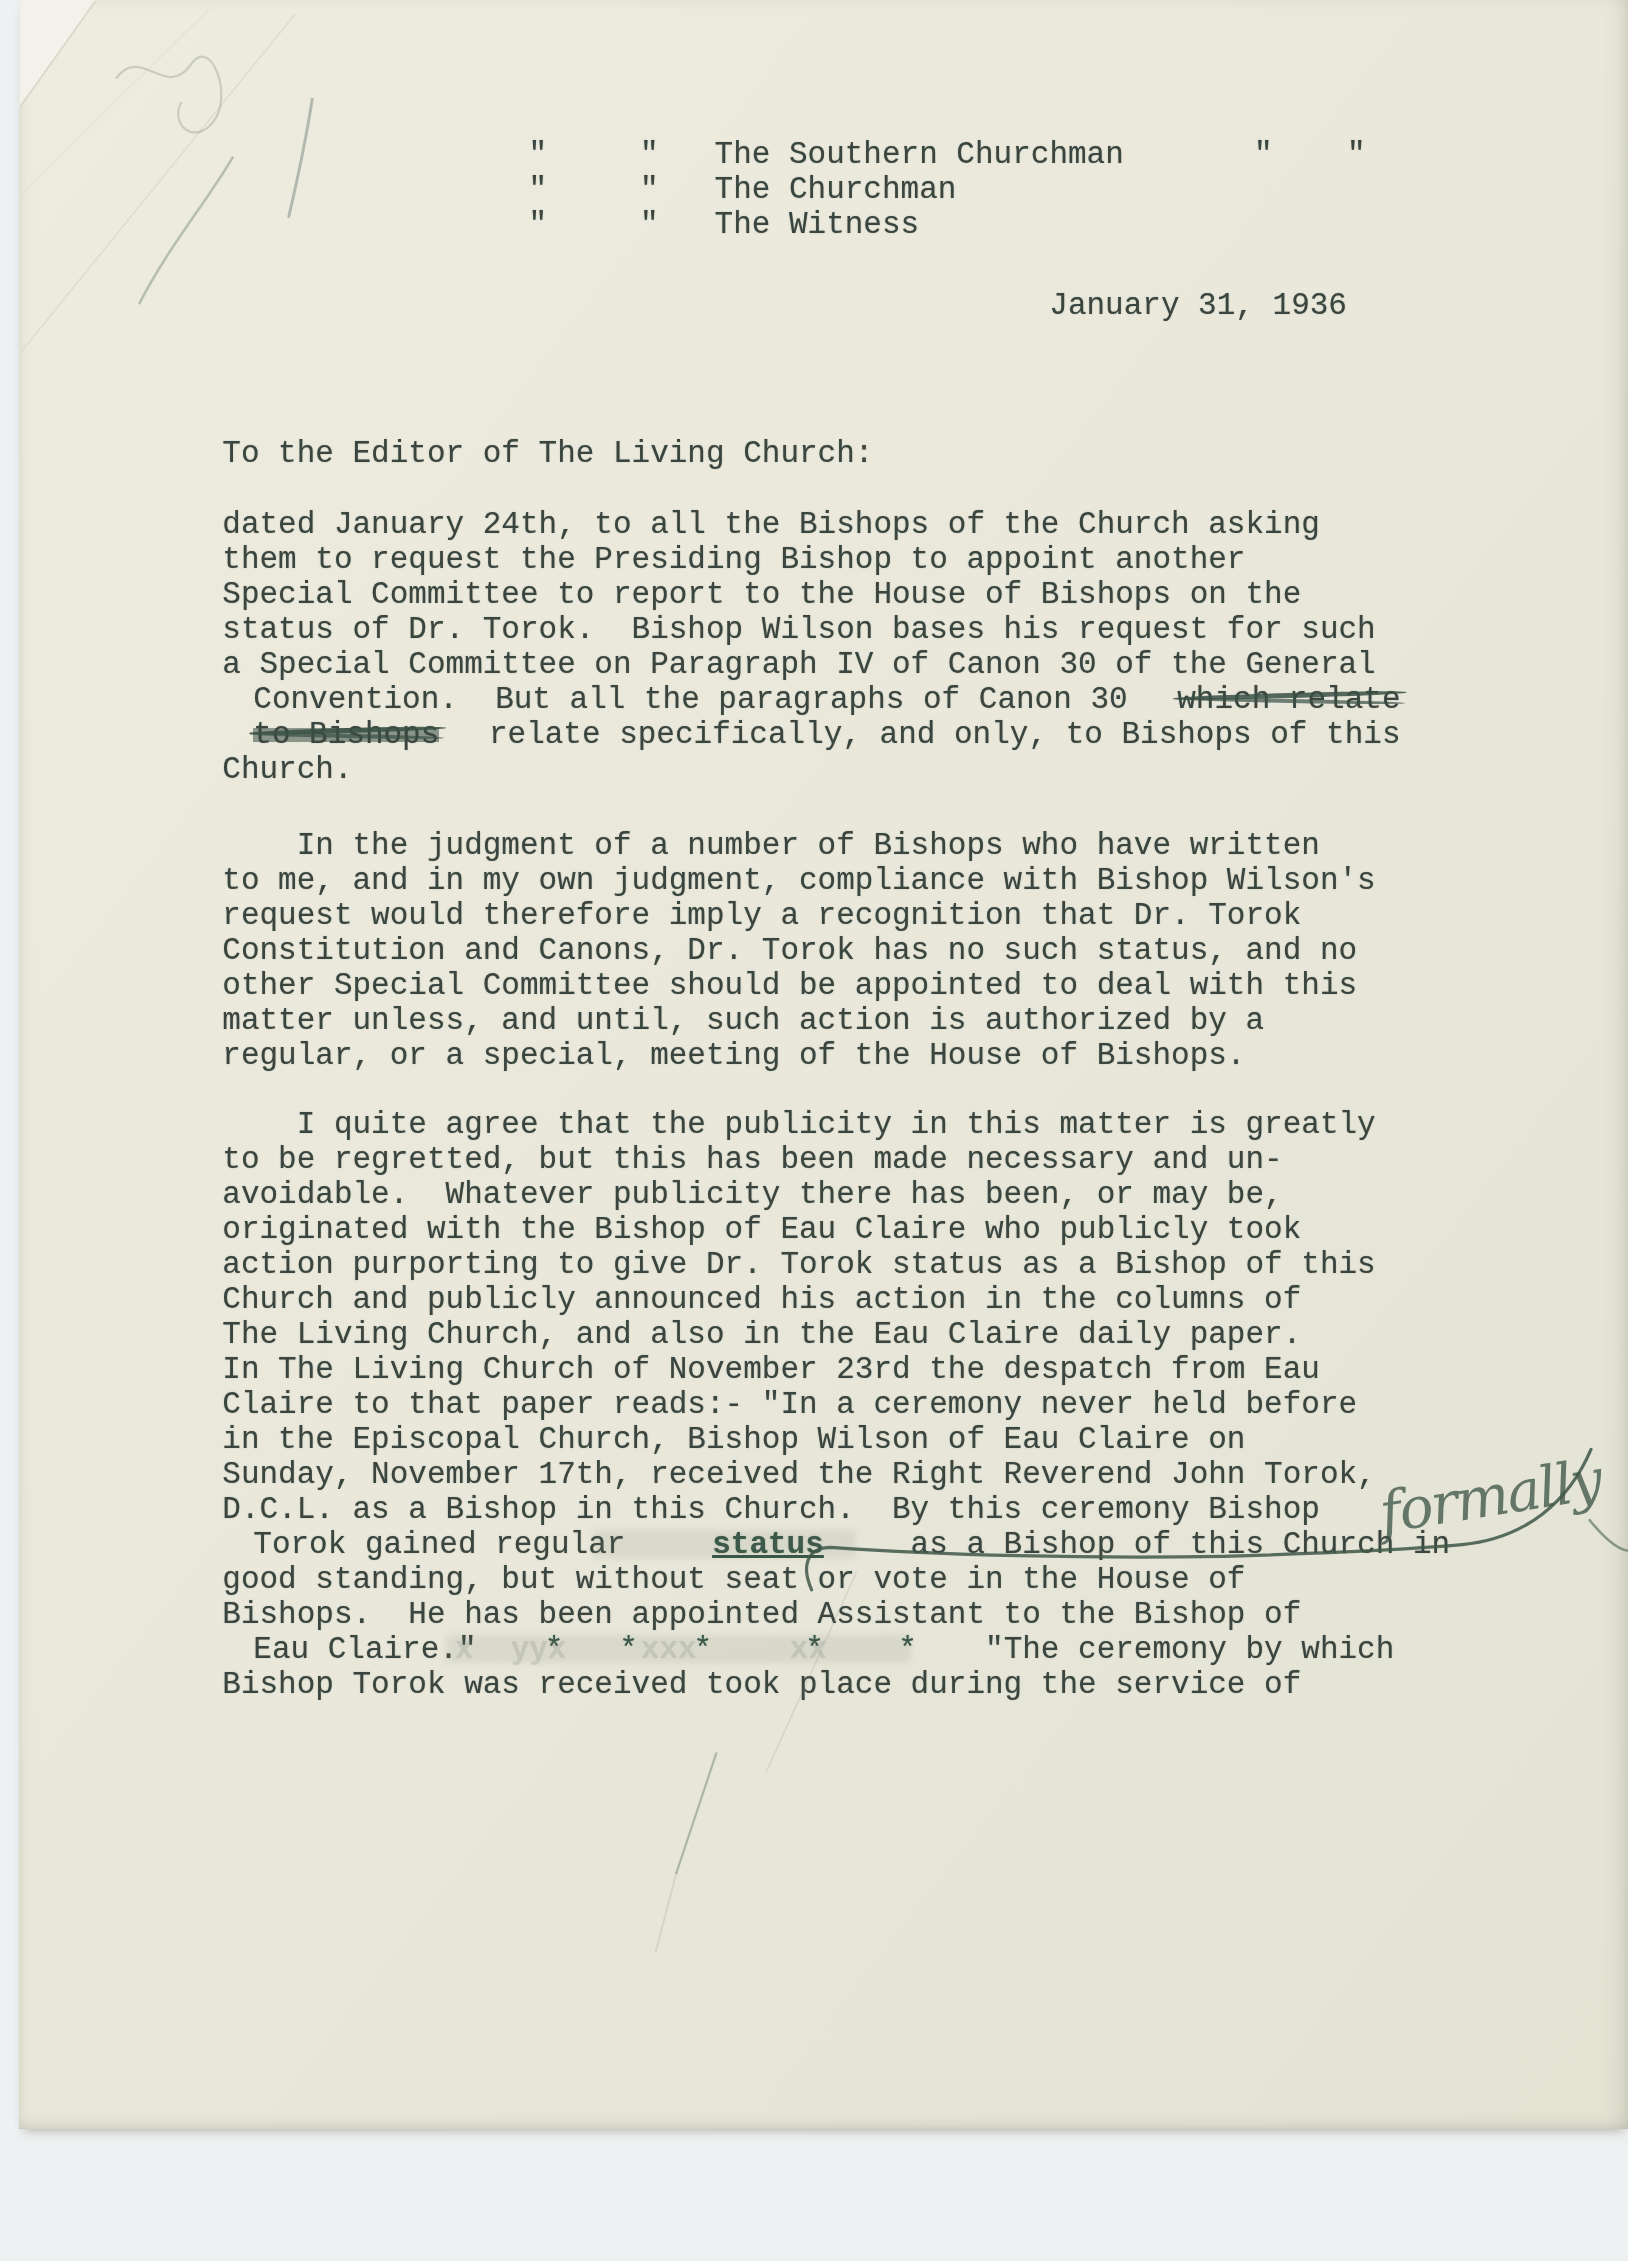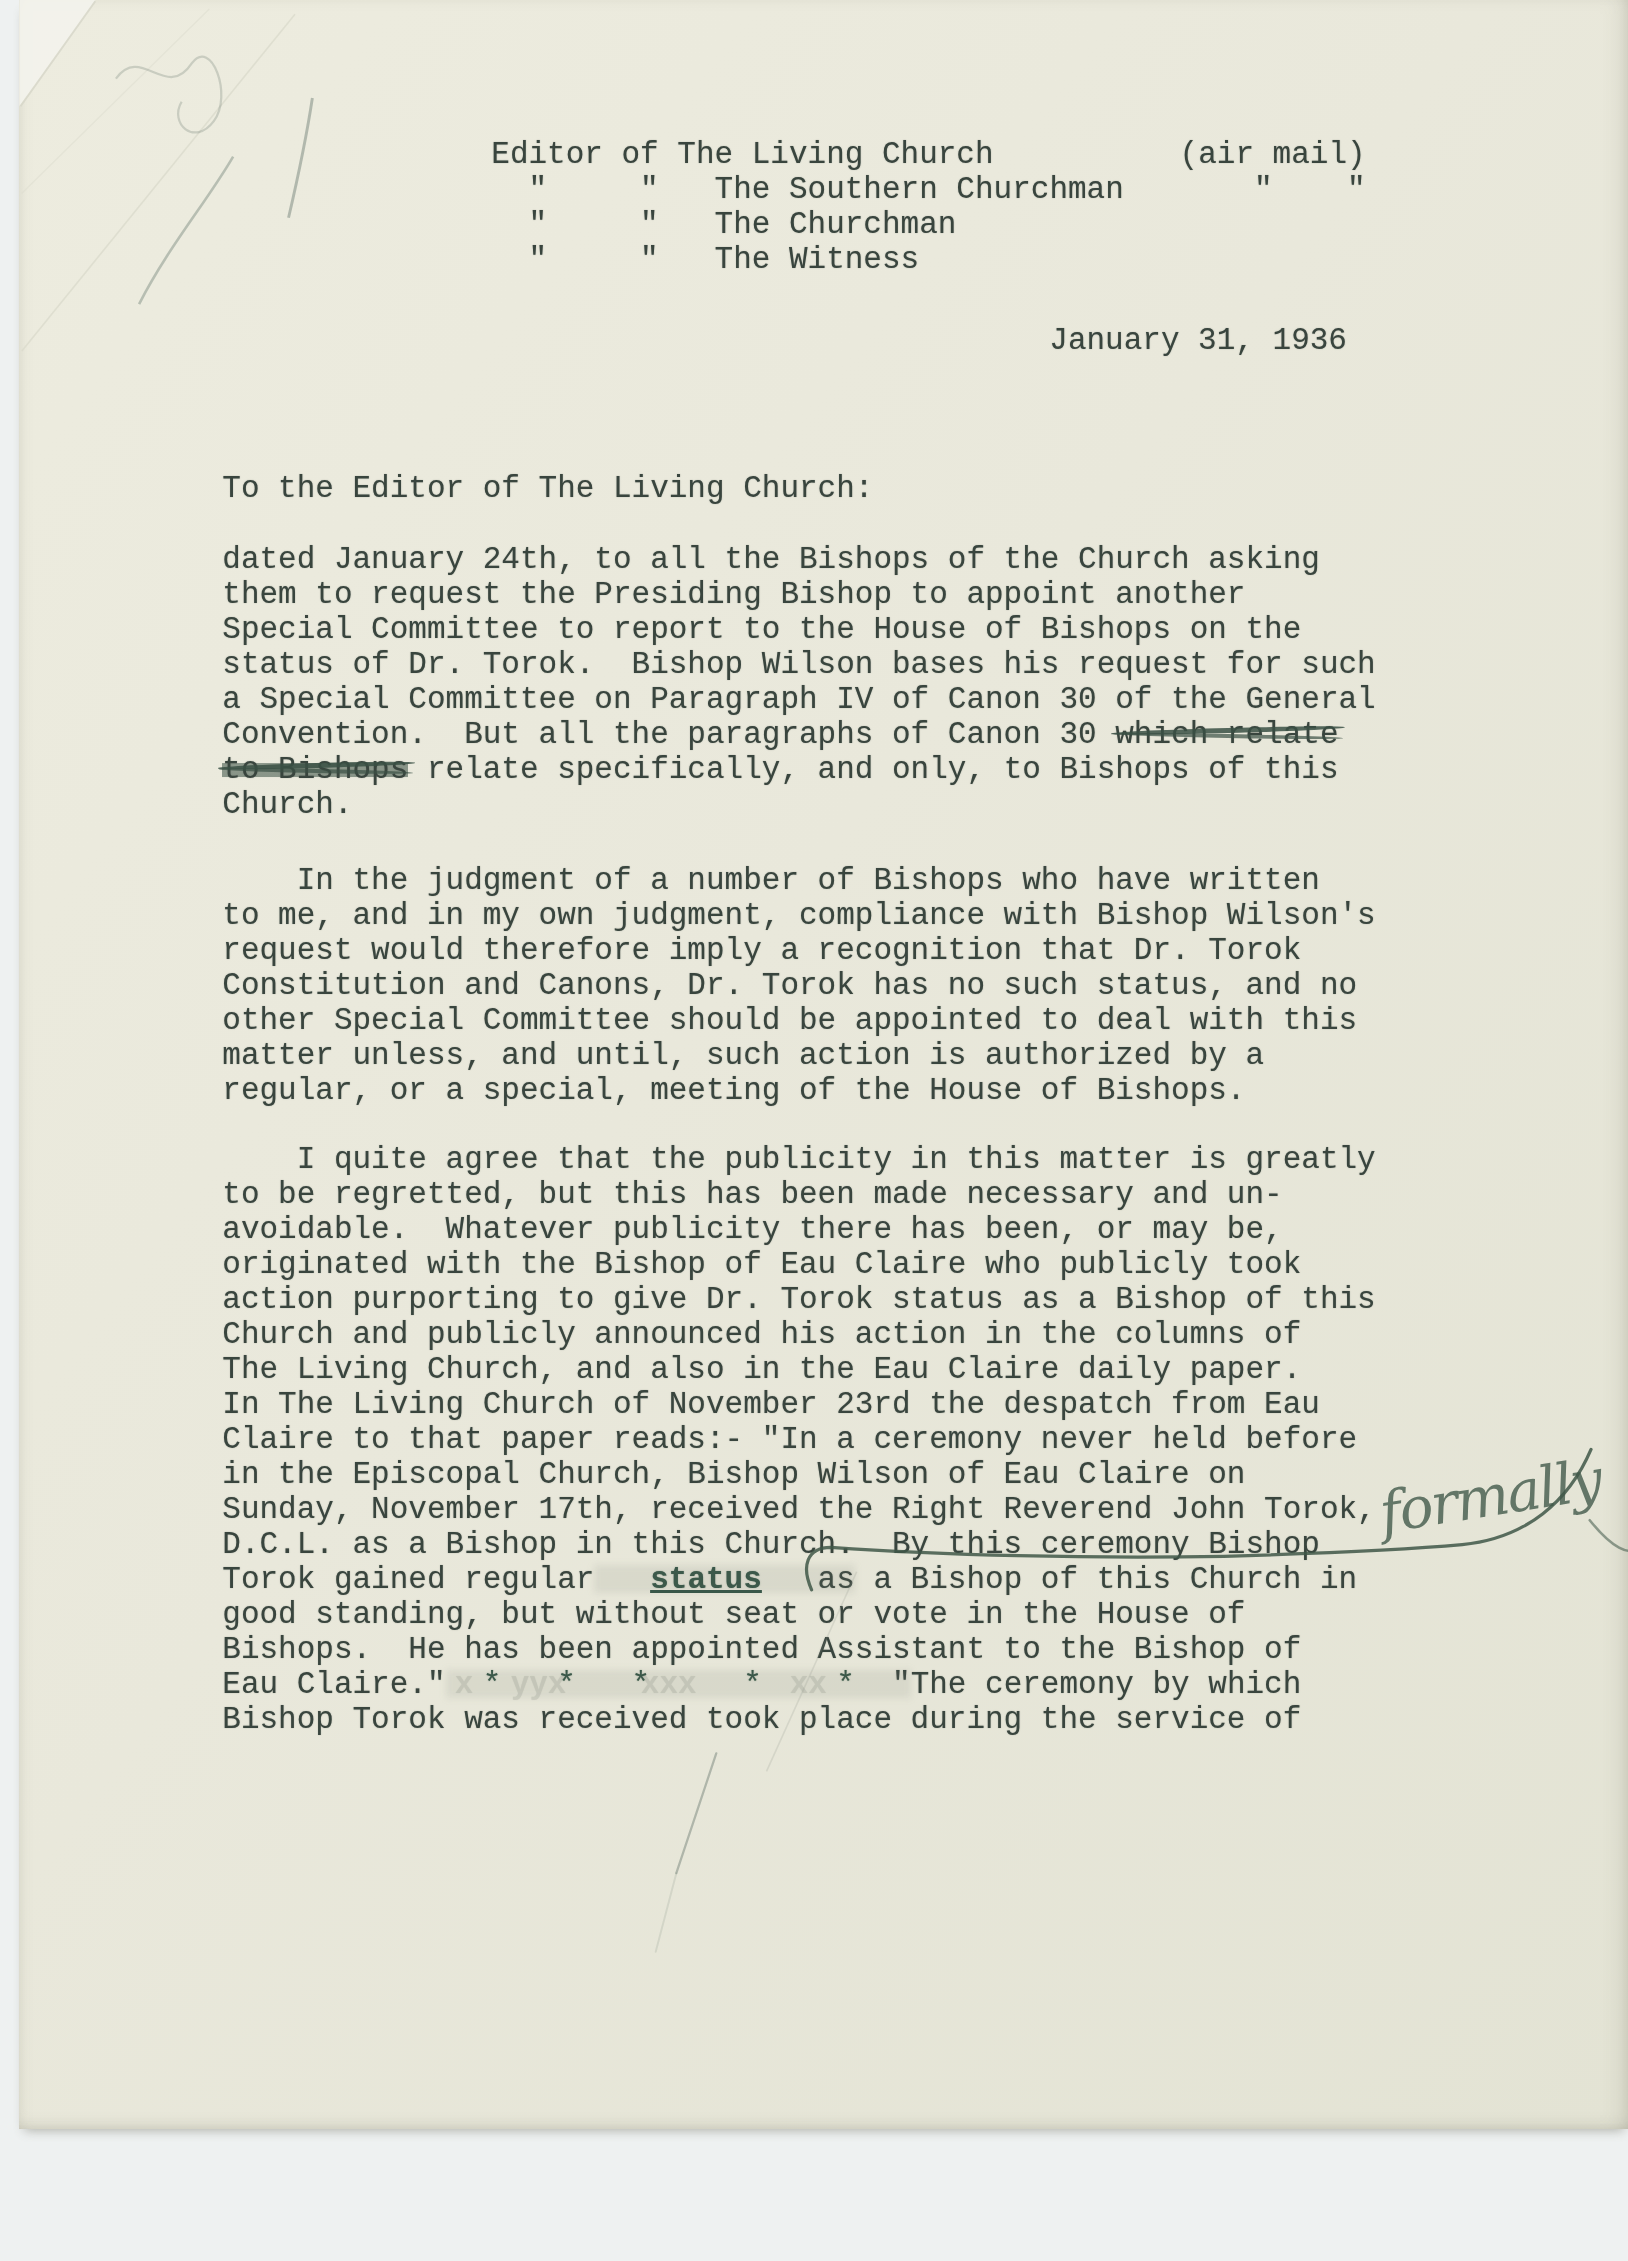--- a/index.html
+++ b/index.html
@@ -18,21 +18,21 @@
       inset 9px 0 19.3px -15.5px rgba(95,95,80,.25);
   }
   .col{
     position:absolute;left:203px;top:0;width:1353px;
     color:#39453e;
     font:400 31px/35px "Liberation Mono", monospace;
     text-shadow:0 0 1.3px rgba(55,66,60,.40);
   }
   .blk{margin:0;padding:0;}
   .ln{display:block;white-space:pre;min-height:35px;}
-  .seg{white-space:pre;}
+  .seg{white-space:pre;margin-left:31px;}
   .header{margin-left:269px;padding-top:137px;}
   .date{margin-top:46px;margin-left:827px;}
   .salutation{margin-top:113px;}
   .para1{margin-top:36px;}
   .para2{margin-top:41px;}
   .para3{margin-top:34px;}
   .rel{position:relative;}
   
   .strike{position:relative;}
   .strike::before{
@@ -58,21 +58,20 @@
   }
   .anno{position:absolute;left:0;top:0;pointer-events:none;}
 </style>
 </head>
 <body>
 
 <div class="paper">
   <div class="col">
 
     <div class="blk header">
-        <span class="ln">Editor of The Living Church          (air mail)</span>
         <span class="ln">  "     "   The Southern Churchman       "    "</span>
         <span class="ln">  "     "   The Churchman</span>
         <span class="ln">  "     "   The Witness</span>
       </div>
 
     <div class="blk date">
         <span class="ln">January 31, 1936</span>
       </div>
 
     <div class="blk salutation">

